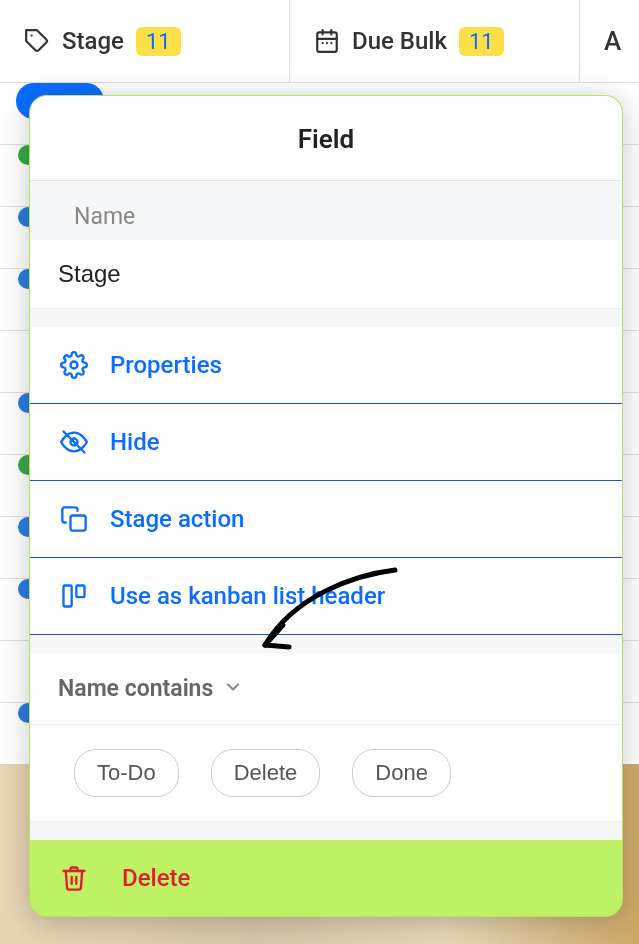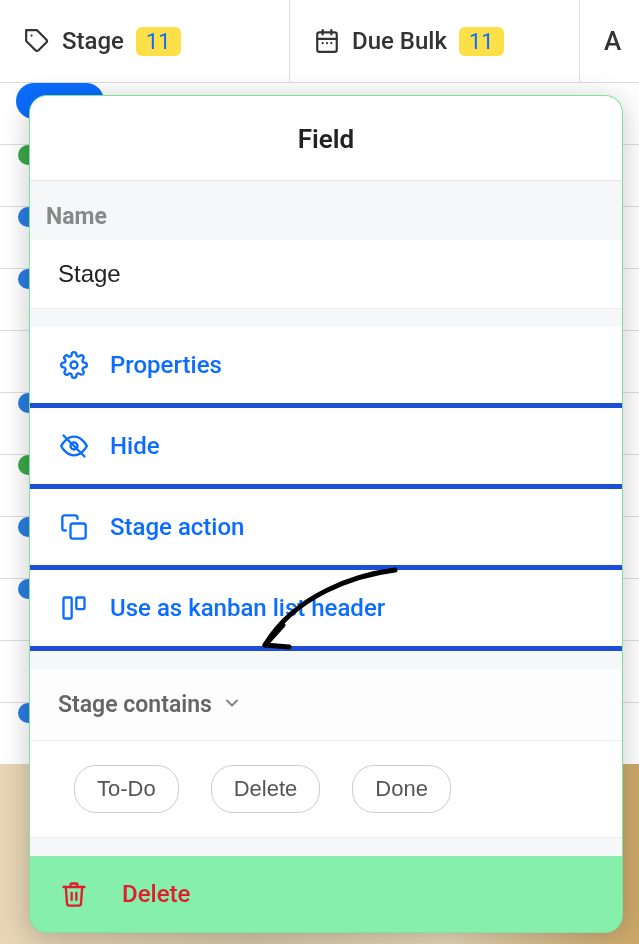--- a/index.html
+++ b/index.html
@@ -97,21 +97,21 @@
       flex: 1;
       font-size: 26px;
       justify-content: flex-start;
     }
 
     .popover {
       position: absolute;
       top: 95px;
       left: 29px;
       width: 594px;
-      background: #86efac;
+      background: #bef264;
       border-radius: 18px;
       box-shadow: 0 4px 28px rgba(0, 0, 0, 0.22);
       z-index: 100;
       overflow: hidden;
       border: 1px solid rgba(0,0,0,0.05);
     }
 
     .popover::before {
       content: "";
       position: absolute;
@@ -129,23 +129,23 @@
       padding: 28px 0 26px;
       font-size: 26px;
       font-weight: 600;
       color: #222;
       border-bottom: 1px solid #e5e5e5;
       background: #fff;
     }
 
     .section-label {
       font-size: 23px;
-      font-weight: 700;
+      font-weight: 400;
       color: #888;
-      padding: 22px 16px 10px;
+      padding: 22px 44px 10px;
       background: #f6f7f8;
     }
 
     .name-input {
       width: 100%;
       border: none;
       outline: none;
       padding: 20px 28px;
       font-size: 24px;
       color: #222;
@@ -161,21 +161,21 @@
     .action-list {
       background: #fff;
     }
 
     .action-item {
       display: flex;
       align-items: center;
       padding: 22px 28px;
       gap: 20px;
       cursor: pointer;
-      border-bottom: 5px solid #1d4ed8;
+      border-bottom: 1px solid #1d4ed8;
     }
 
     .action-item .r-icon {
       width: 32px;
       height: 32px;
       flex: 0 0 32px;
       display: flex;
       align-items: center;
       justify-content: center;
       color: #0b6dff;
@@ -370,21 +370,21 @@
         </svg>
       </span>
       <span class="r-label">Use as kanban list header</span>
     </div>
 
   </div>
 
   <div class="spacer-row"></div>
 
   <div class="filter-header">
-    <span class="h-label">Stage contains</span>
+    <span class="h-label">Name contains</span>
     <span class="chev">
       <svg width="20" height="20" viewBox="0 0 24 24" fill="none" stroke="currentColor" stroke-width="2.5" stroke-linecap="round" stroke-linejoin="round">
         <polyline points="6 9 12 15 18 9"></polyline>
       </svg>
     </span>
   </div>
 
   <div class="chips-row">
     <button class="chip">To-Do</button>
     <button class="chip">Delete</button>

